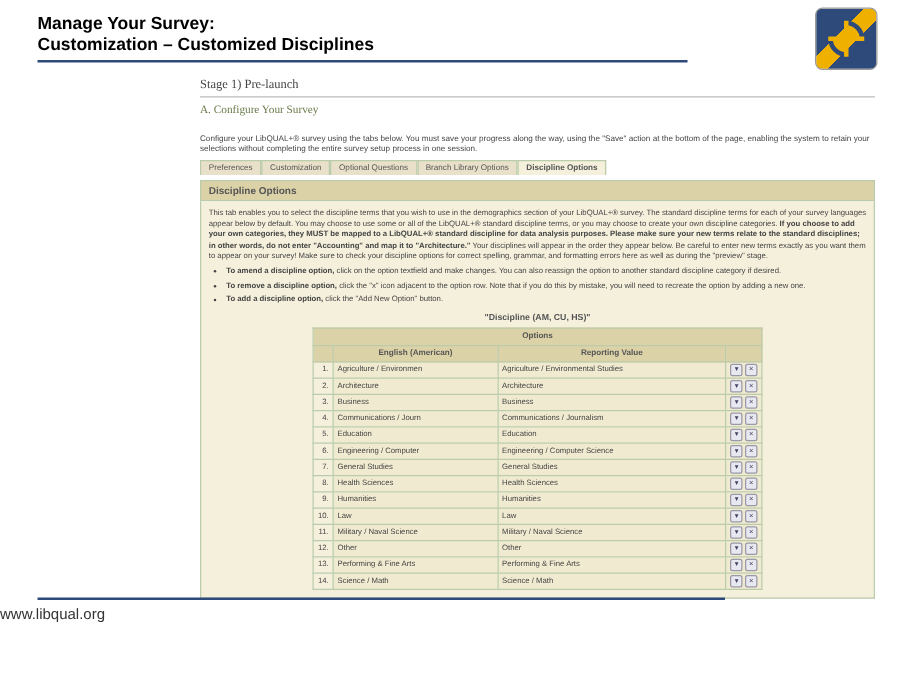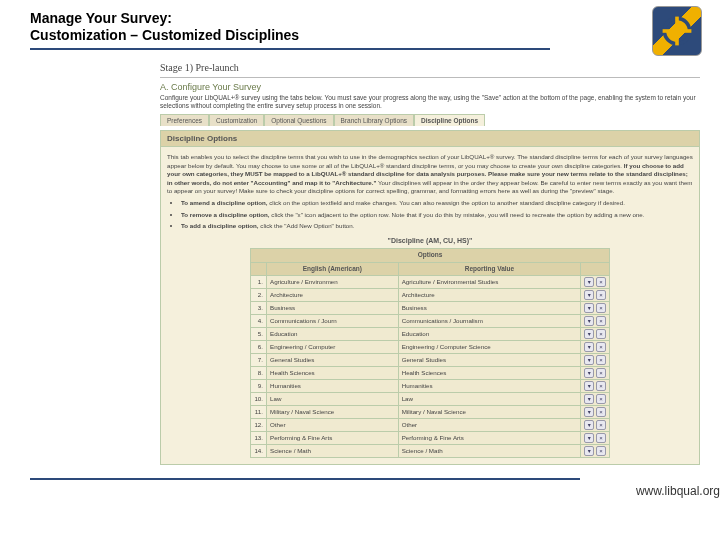--- a/index.html
+++ b/index.html
@@ -3,38 +3,38 @@
 <meta charset="utf-8">
 <style>
   * { box-sizing: border-box; margin: 0; padding: 0; }
   body { width: 720px; height: 540px; font-family: Arial, sans-serif; background: #fff; position: relative; overflow: hidden; }
   .slide { padding: 10px 20px 0 30px; }
   .title { font-size: 14px; font-weight: bold; line-height: 1.2; border-bottom: 2px solid #2d4a7a; padding-bottom: 4px; display: inline-block; width: 520px; }
   .logo { position: absolute; top: 6px; right: 18px; width: 50px; height: 50px; border: 1px solid #999; border-radius: 6px; background: linear-gradient(135deg,#2d4a7a 40%,#f0b000 40%,#f0b000 60%,#2d4a7a 60%); display:flex; align-items:center; justify-content:center;}
   .logo svg { width: 36px; height: 36px; }
   .content { margin-top: 10px; margin-left: 130px; width: 540px; font-size: 7px; color: #333; }
   .stage { font-family: Georgia, serif; font-size: 10px; color: #444; border-bottom: 1px solid #bbb; padding: 2px 0 4px; margin-bottom: 0; }
-  .section-head { font-family: Liberation Sans, sans-serif; color: #6a7a4a; font-size: 9px; margin: 4px 0 2px; }
+  .section-head { font-family: Liberation Serif, serif; color: #6a7a4a; font-size: 9px; margin: 4px 0 16px; }
   .intro { font-size: 6.5px; color: #444; line-height: 1.3; margin-bottom: 4px; }
   .tabs { display: flex; gap: 0; margin: 4px 0; }
   .tab { font-size: 6.5px; padding: 2px 6px; border: 1px solid #bca; background: #e8e0c8; color: #555; border-bottom: none; }
   .tab.active { background: #f5f0dc; font-weight: bold; }
   .panel-head { background: #dcd2a8; border: 1px solid #bca; padding: 3px 6px; font-size: 8px; font-weight: bold; color: #555; }
   .panel-body { border: 1px solid #bca; border-top: none; background: #f5f0dc; padding: 6px; font-size: 6.2px; color: #444; line-height: 1.35; }
   .panel-body ul { margin: 4px 0 0 14px; }
   .panel-body li { margin-bottom: 3px; }
   .table-title { text-align: center; font-weight: bold; font-size: 7px; color: #555; margin: 6px 0 2px; }
   .dtable { width: 360px; margin: 0 auto; border-collapse: collapse; }
   .dtable th { background: #dcd2a8; font-size: 6.5px; padding: 2px 4px; border: 1px solid #bca; color: #555; text-align: center;}
   .dtable td { background: #f0ead0; font-size: 6.2px; padding: 1px 3px; border: 1px solid #bca; color: #444; white-space: nowrap; overflow: hidden; }
   .dtable td.num { text-align: right; width: 16px; background:#f5f0dc;}
   .ctrl { width: 14px; text-align: center; }
   .ibox { display:inline-block; width:10px; height:10px; background:#e8e8f0; border:1px solid #99a; border-radius:2px; font-size:6px; line-height:8px; color:#446; text-align:center; vertical-align:middle;}
   .footer-line { position: absolute; left: 30px; right: 140px; top: 478px; border-top: 2px solid #2d4a7a; }
-  .footer-url { position: absolute; left: 0; width: 720px; top: 484px; text-align: right; font-size: 12px; color: #333; }
+  .footer-url { position: absolute; left: 0; width: 720px; top: 484px; text-align: left; font-size: 12px; color: #333; }
 </style>
 </head>
 <body>
 
 <div class="slide">
   <div class="title">
     <span>Manage Your Survey:</span><br>
     <span>Customization – Customized Disciplines</span>
   </div>
   <div class="logo">

